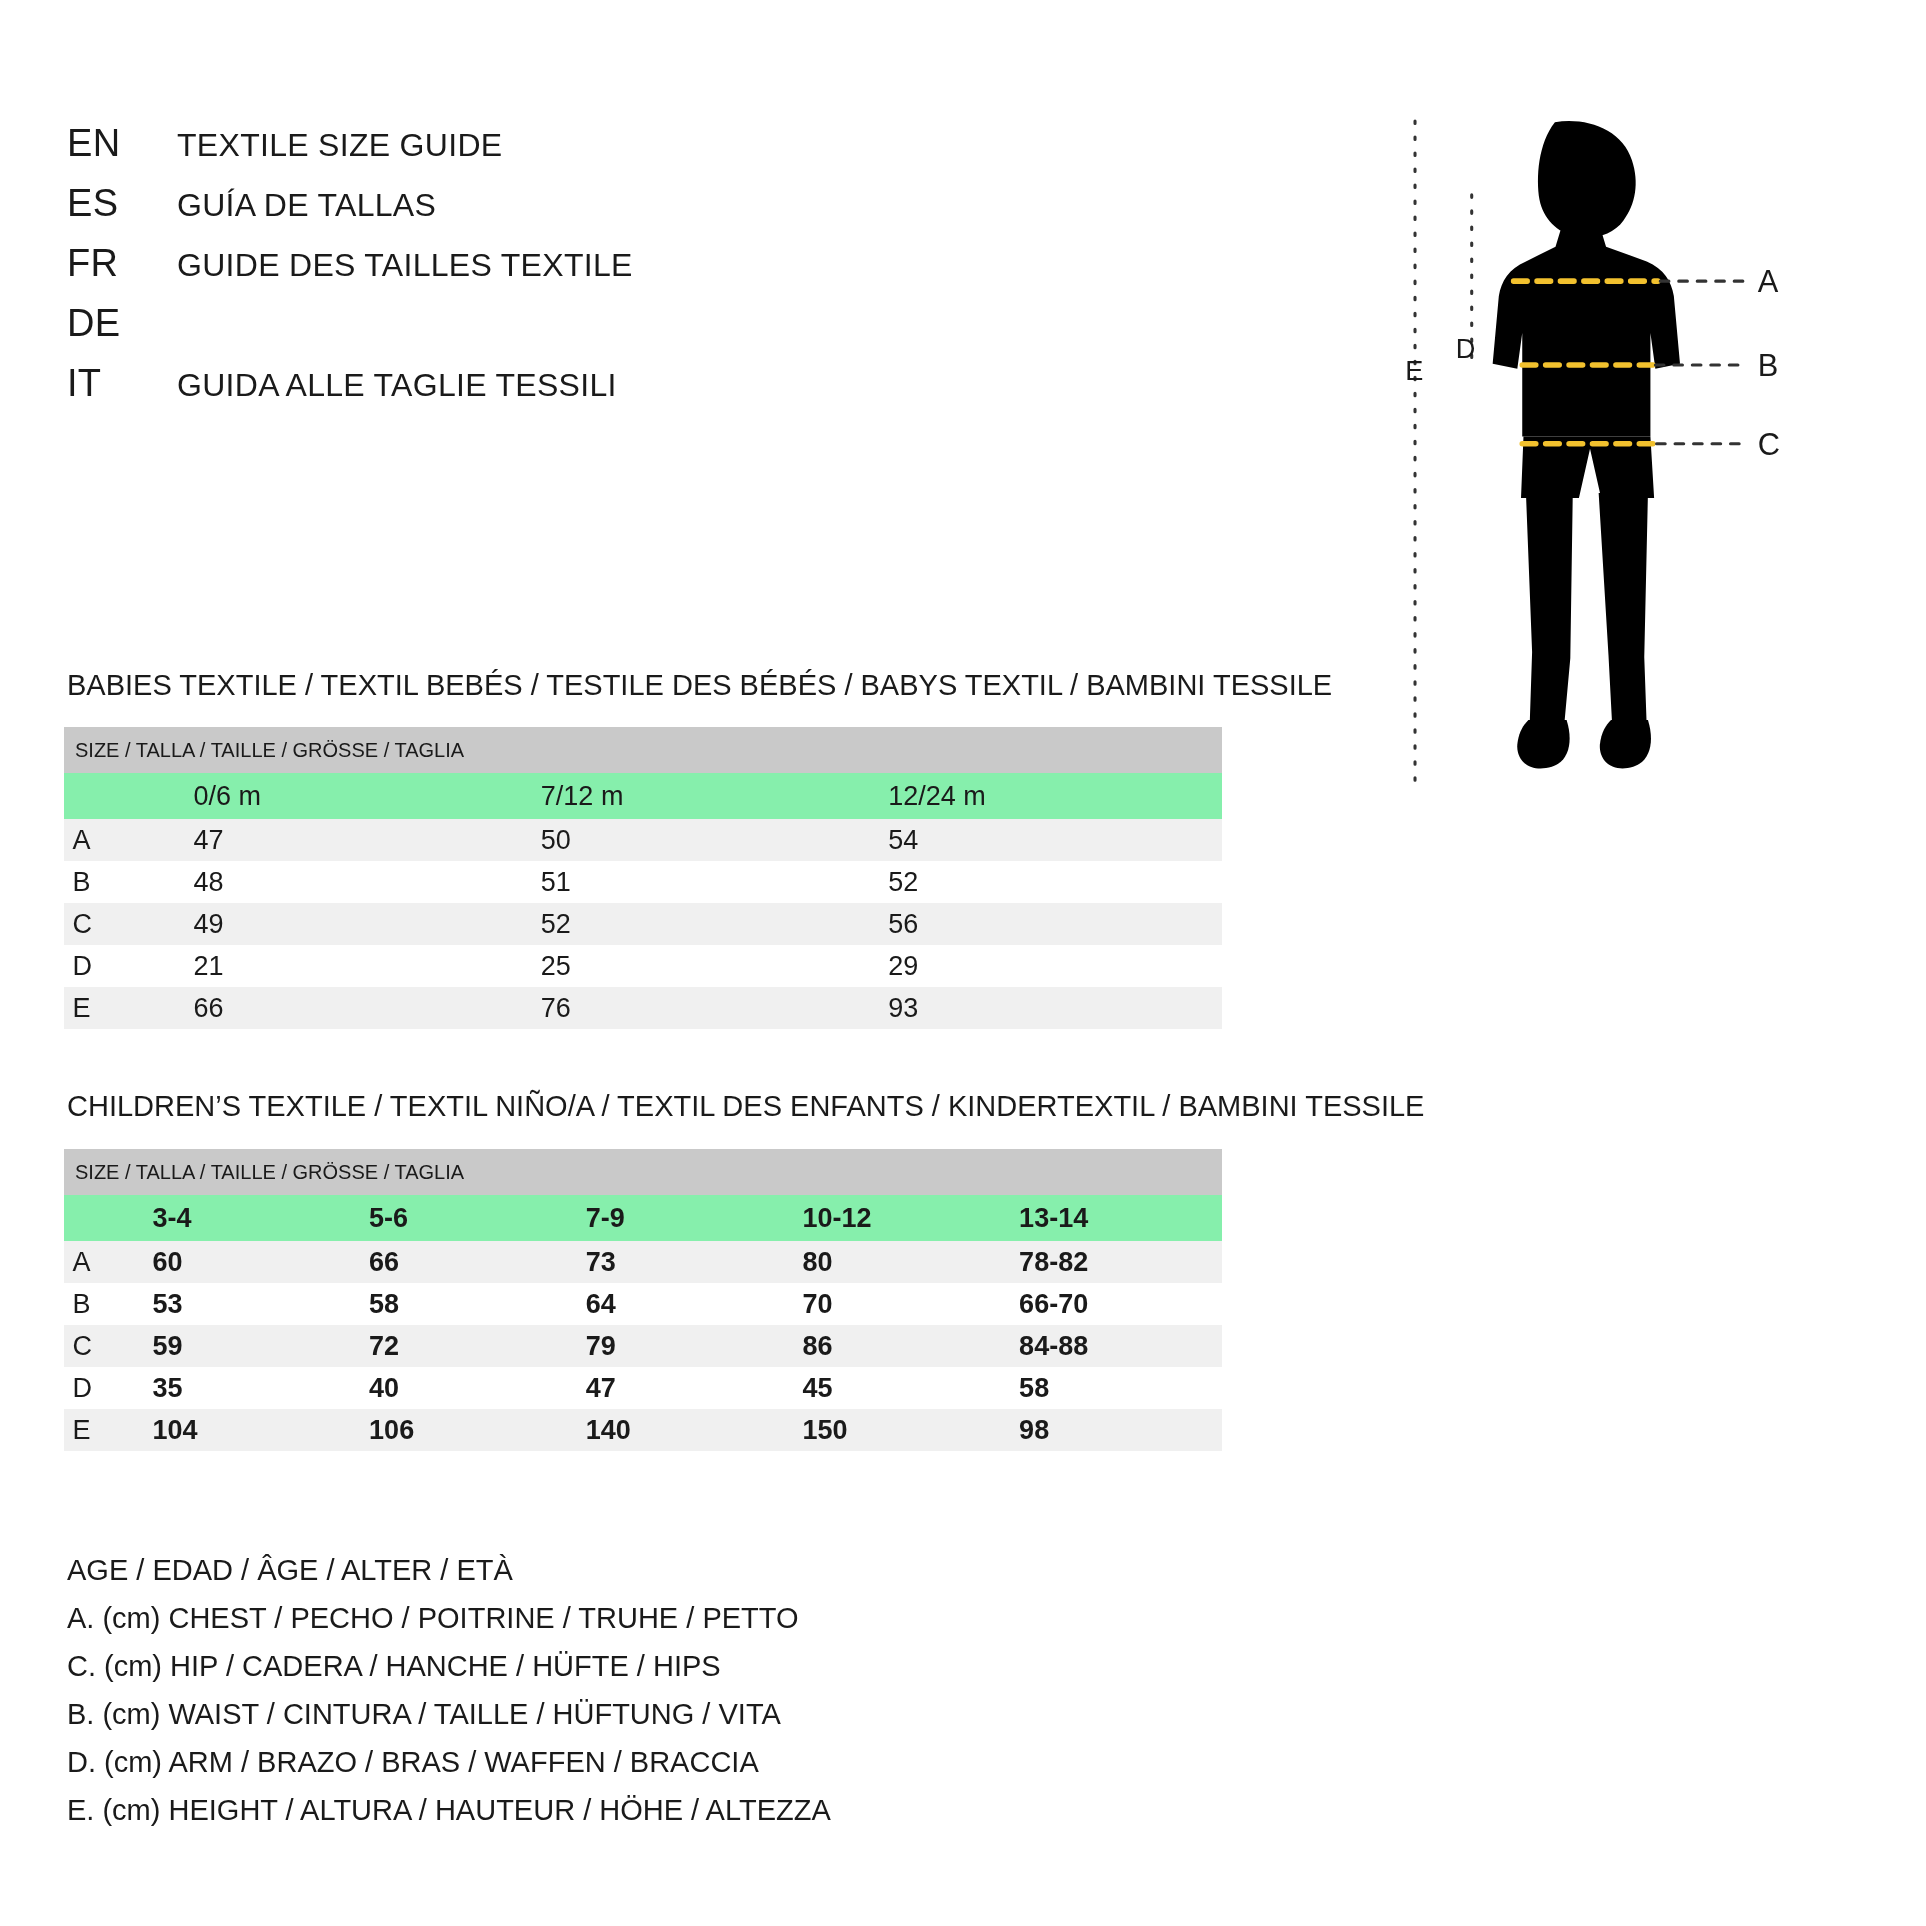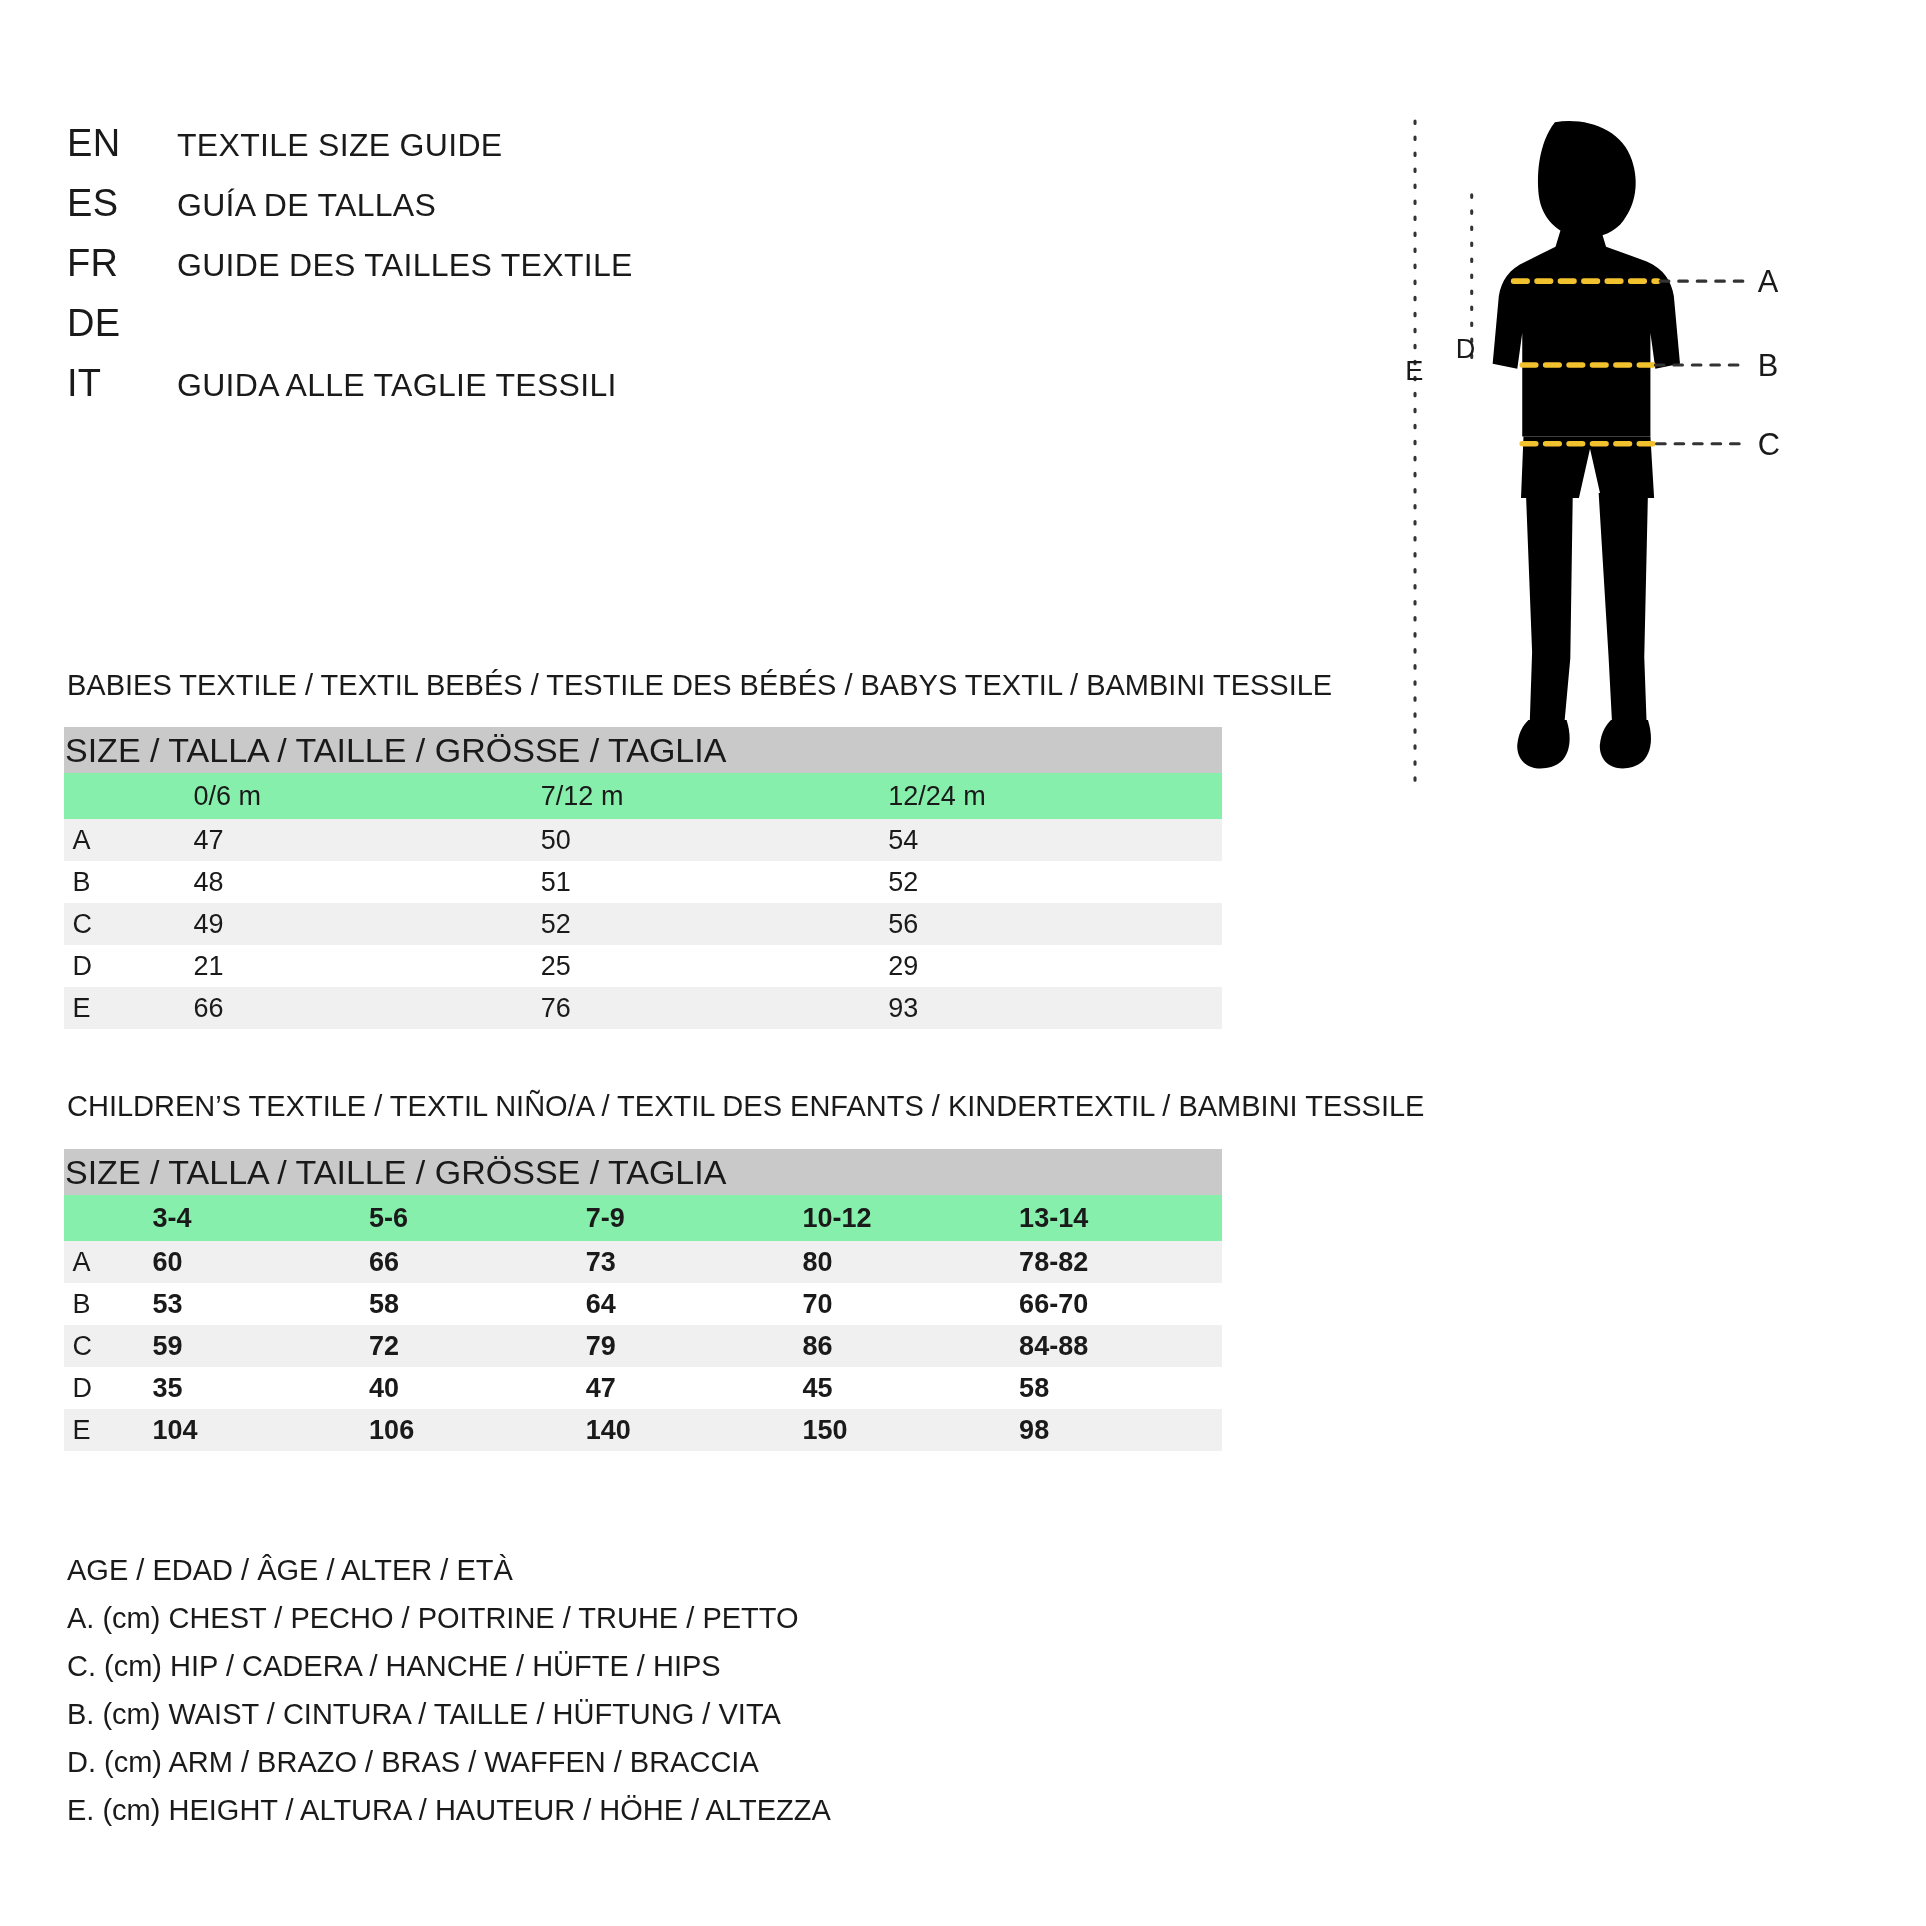--- a/index.html
+++ b/index.html
@@ -78,22 +78,22 @@
   #children-table { left: 64px; top: 1113px; width: 1158px; }
 
   .size-table tr { height: 42px; }
   .size-table td, .size-table th {
     padding: 0;
     text-align: left;
     font-weight: normal;
   }
   .hdr-row td {
     background: #c9c9c9;
-    font-size: 34px;
-    padding-left: 1px;
+    font-size: 20px;
+    padding-left: 11px;
     height: 46px;
   }
   .sub-row td { background: #86efac; height: 46px; }
   .row-alt td { background: #f0f0f0; }
   .row-plain td { background: #ffffff; }
 
   .col-label { width: 68px; padding-left: 8.6px !important; }
   .col-v { width: 216px; }
   .col-v.narrow { width: 209px; font-weight: bold; }
   .cell-pad { padding-left: 13.6px !important; }

